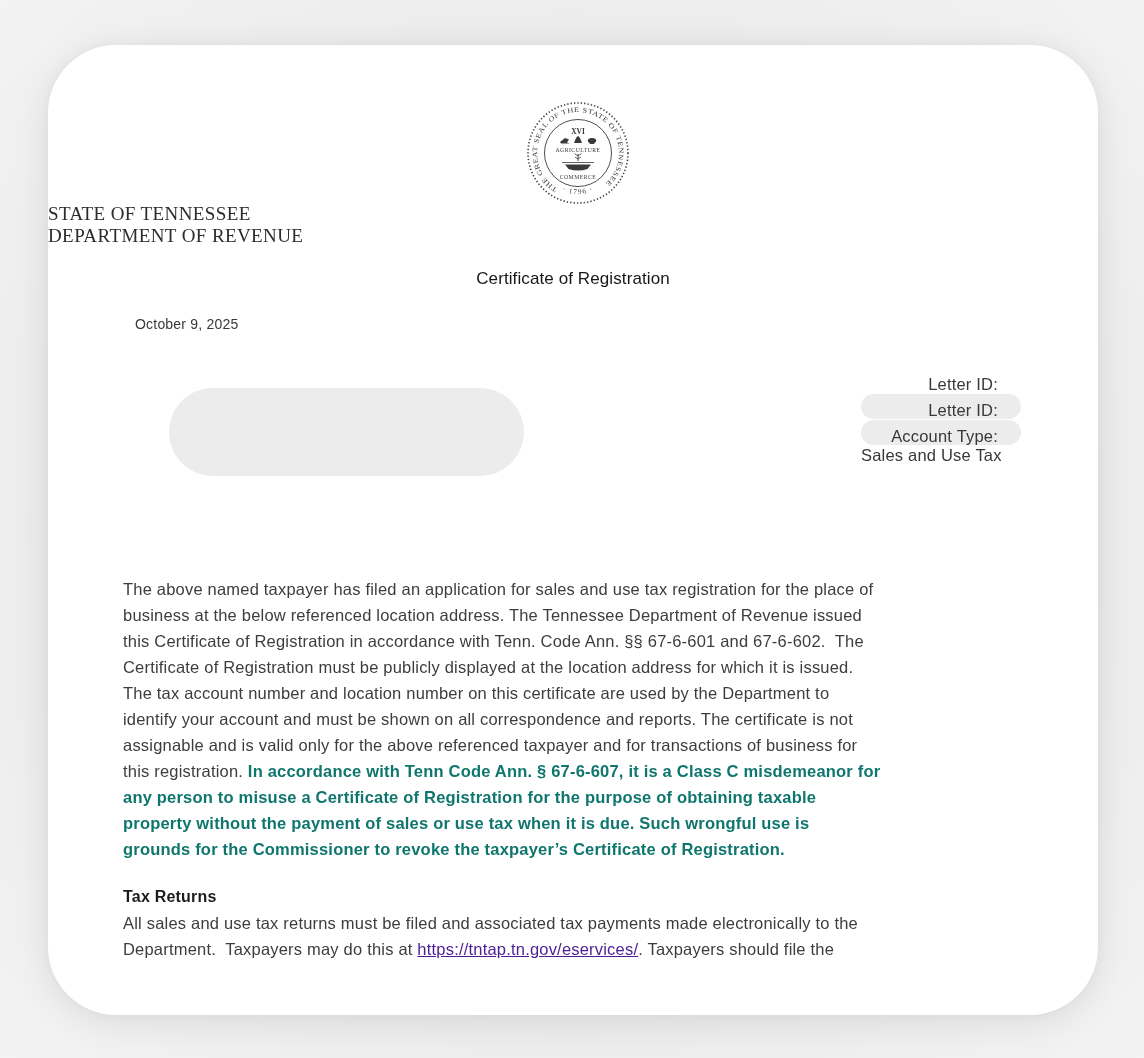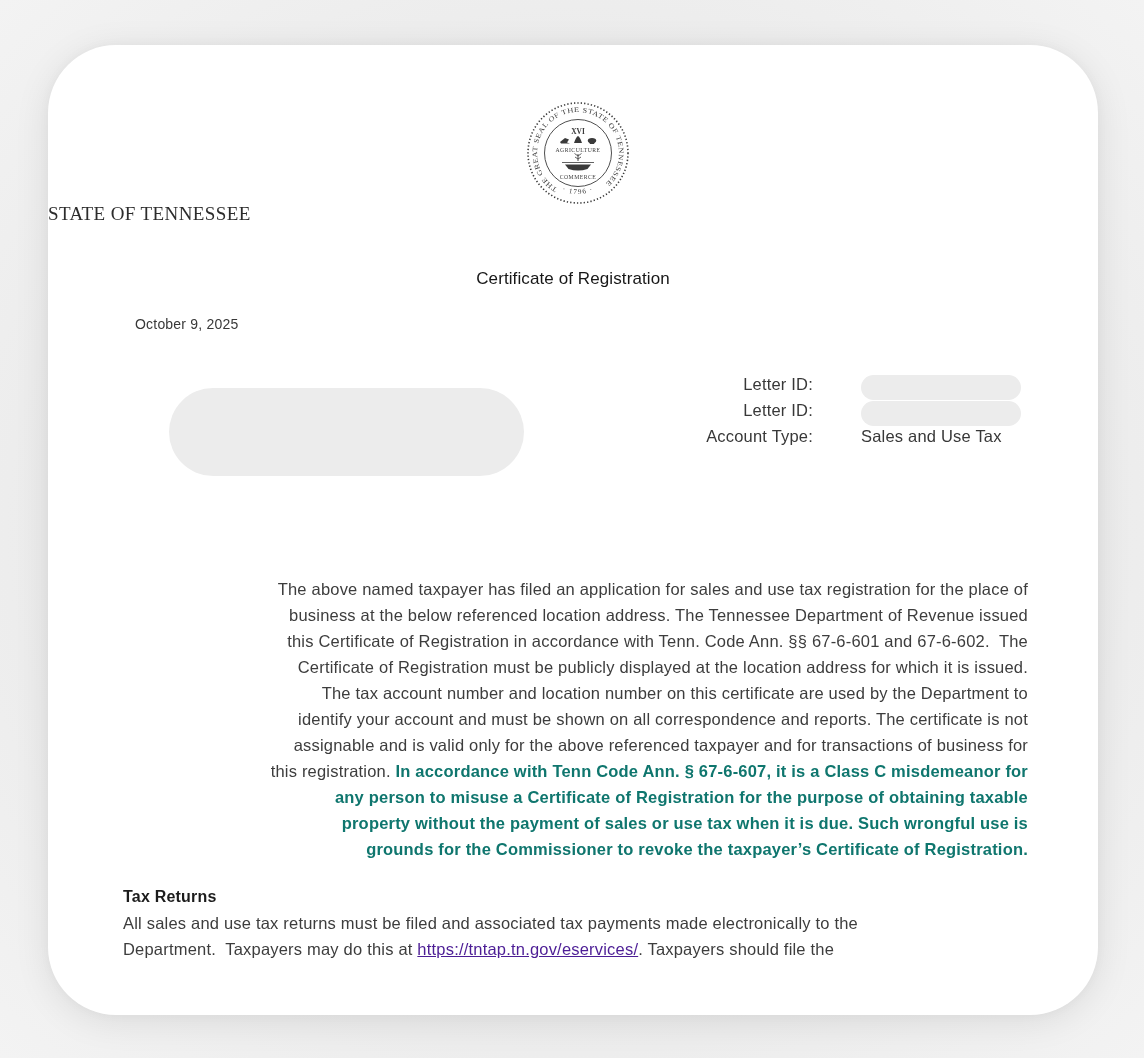--- a/index.html
+++ b/index.html
@@ -63,22 +63,23 @@
     left: 121px; top: 343px;
     width: 355px; height: 88px;
     border-radius: 44px;
   }
   
   .meta {
     position: absolute;
     top: 330px; right: 75px;
   }
   .meta-row {
-    display: flex; 
+    display: flex; align-items: center;
     height: 26px;
+    flex-direction: column;
   }
   .meta-label {
     width: 160px;
     text-align: right;
     font-size: 16.5px; color: #383838;
     letter-spacing: 0.2px;
   }
   .meta-value {
     width: 162px;
     margin-left: 48px;
@@ -93,21 +94,21 @@
   
   .para {
     white-space: pre-wrap;
     font-size: 16.5px;
     line-height: 26px;
     letter-spacing: 0.2px;
     color: #3d3d3d;
   }
   .body-block {
     position: absolute;
-    top: 531px; left: 75px; width: 905px; text-align: right;
+    top: 531px; left: 75px; width: 905px;
   }
   .bold-seg { font-weight: bold; color: #0f766e; }
   .tax-block {
     position: absolute;
     top: 839px; left: 75px; width: 905px;
   }
   .section-heading {
     font-size: 16px; font-weight: bold;
     line-height: 26px;
     letter-spacing: 0.2px;
@@ -150,20 +151,21 @@
         <path d="M52 53 l0 7" stroke-width="0.9" fill="none"></path>
         <path d="M52 55 l-3.5 -2.5 M52 55 l3.5 -2.5 M52 58 l-3 -2 M52 58 l3 -2" stroke-width="0.8" fill="none"></path>
         <path d="M36 61.5 h32" stroke-width="0.8" fill="none"></path>
         <path d="M39 63.5 h26 l-3.5 4.5 q-9.5 3 -19 0 z" stroke="none"></path>
       </g>
       <text x="52" y="77.5" text-anchor="middle" font-size="5.7" letter-spacing="0.5">COMMERCE</text>
     </svg>
 
     <div class="agency">
       <div>STATE OF TENNESSEE</div>
+      <div>DEPARTMENT OF REVENUE</div>
     </div>
 
     <div class="doc-title">Certificate of Registration</div>
 
     <div class="date">October 9, 2025</div>
 
     <div class="redaction address-redaction"></div>
 
     <div class="meta">
       <div class="meta-row">

